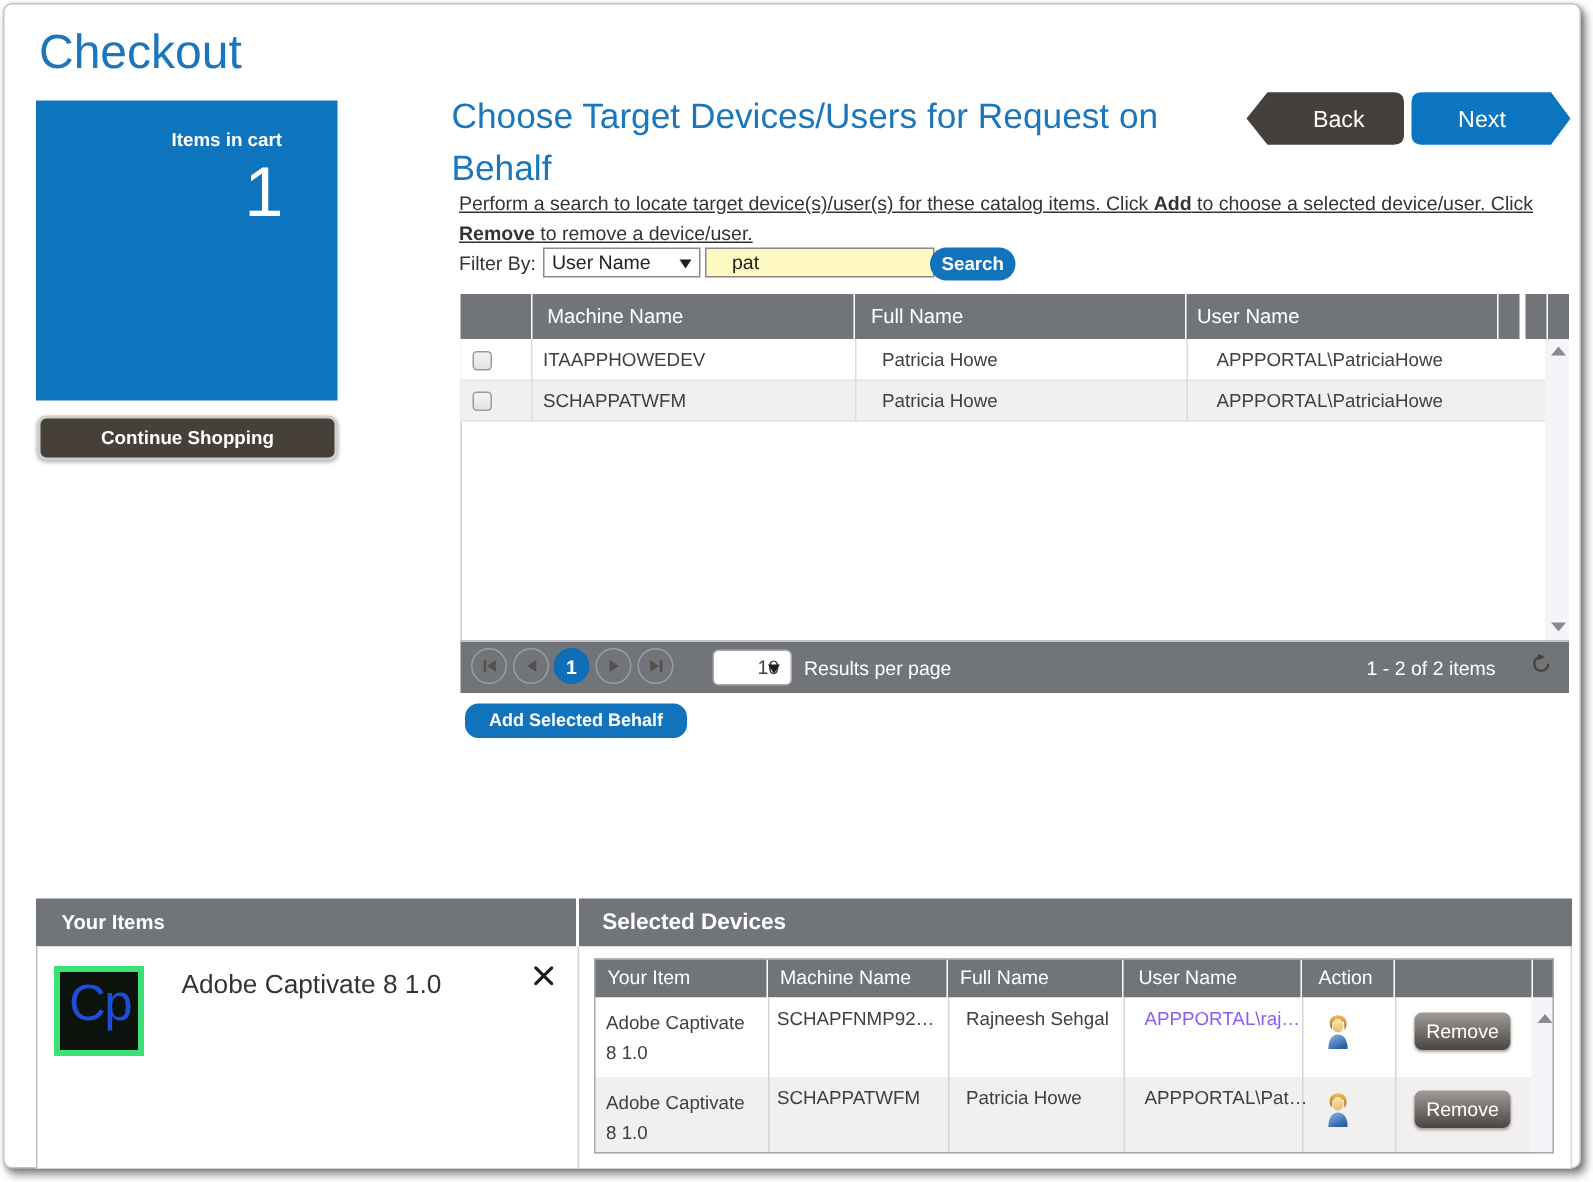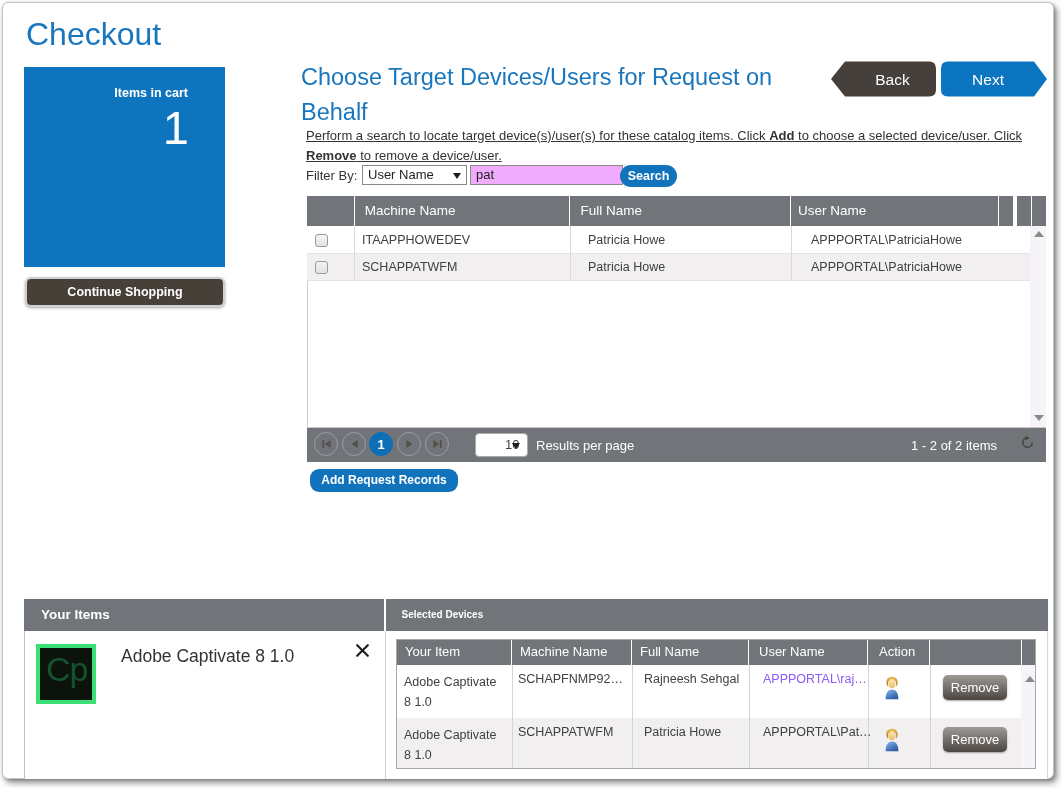--- a/index.html
+++ b/index.html
@@ -35,21 +35,21 @@
   </svg>
   <svg class="abs" style="left:937px; top:58px;" width="110" height="38" viewBox="0 0 110 38">
     <path d="M1,7.5 Q1,0.5 8,0.5 L94,0.5 L107,18 L94,35.5 L8,35.5 Q1,35.5 1,28.5 Z" fill="#0c75c2"></path>
     <text x="48" y="23.5" font-size="15.5" fill="#fff" text-anchor="middle" font-family="Liberation Sans">Next</text>
   </svg>
 
   <div class="abs" style="left:303px; top:123px; width:728px; font-size:13px; line-height:19.5px; color:#333;text-decoration:underline;">Perform a search to locate target device(s)/user(s) for these catalog items. Click <b>Add</b> to choose a selected device/user. Click <b>Remove</b> to remove a device/user.</div>
 
   <div class="abs" style="left:303px; top:165px; font-size:13px; color:#333;">Filter By:</div>
   <div class="abs" style="left:359px; top:162px; width:105px; height:20px; border:1px solid #8a8a8a; background:#fff; font-size:13px; color:#222; line-height:18px; padding-left:5px;">User Name<span style="position:absolute; right:5px; top:7px; width:0; height:0; border-left:4.5px solid transparent; border-right:4.5px solid transparent; border-top:6.5px solid #1d1d1d;"></span></div>
-  <div class="abs" style="left:467px; top:162px; width:153px; height:20px; border:1px solid #8a8a8a; background:#f0abfc; font-size:13px; color:#222; line-height:18px; padding-left:5px;">pat</div>
+  <div class="abs" style="left:467px; top:162px; width:153px; height:20px; border:1px solid #8a8a8a; background:#fef9c3; font-size:13px; color:#222; line-height:18px; padding-left:17px;">pat</div>
   <div class="abs btn-blue" style="left:617px; top:162px; width:57px; height:22px; line-height:22px; font-size:12.5px;">Search</div>
 
   <div id="grid" class="abs" style="left:304px; top:193px; width:739px; height:268px;">
 
     <div class="abs hdrgray" style="left:0; top:0; width:46.8px; height:30px;"></div>
     <div class="abs hdrgray" style="left:47.8px; top:0; width:213.8px; height:30px; font-size:13.5px; line-height:30px; padding-left:10px;">Machine Name</div>
     <div class="abs hdrgray" style="left:262.6px; top:0; width:220.4px; height:30px; font-size:13.5px; line-height:30px; padding-left:11px;">Full Name</div>
     <div class="abs hdrgray" style="left:484px; top:0; width:206.5px; height:30px; font-size:13.5px; line-height:30px; padding-left:7px;">User Name</div>
     <div class="abs hdrgray" style="left:691.5px; top:0; width:14.5px; height:30px;"></div>
     <div class="abs hdrgray" style="left:710px; top:0; width:13.5px; height:30px;"></div>
@@ -106,34 +106,34 @@
       </div>
     <div class="abs" style="left:168px; top:6px; width:53px; height:24px; background:#fff; border:1px solid #aaa; border-radius:4px; font-size:13px; color:#444; line-height:22px; padding-left:29px;">10<span style="position:absolute; right:7px; top:9px; width:0; height:0; border-left:4.5px solid transparent; border-right:4.5px solid transparent; border-top:6.5px solid #1d1d1d;"></span></div>
     <div class="abs" style="left:229px; top:11px; font-size:13px; color:#fff;">Results per page</div>
     <div class="abs" style="right:49px; top:11px; font-size:13px; color:#fff;">1 - 2 of 2 items</div>
     <svg class="abs" style="right:12px; top:9px;" width="13" height="13" viewBox="0 0 13 13">
         <path d="M11.2,6.5 A4.7,4.7 0 1 1 6.5,1.8" fill="none" stroke="#474136" stroke-width="1.5"></path>
         <path d="M4.3,0 L8.9,1.8 L4.6,4.4 Z" fill="#474136"></path>
       </svg>
   </div>
 
-  <div class="abs btn-blue" style="left:307px; top:466px; width:148px; height:23px; line-height:23px; border-radius:9px; font-size:12px;">Add Request Records</div>
+  <div class="abs btn-blue" style="left:307px; top:466px; width:148px; height:23px; line-height:23px; border-radius:9px; font-size:12px;">Add Selected Behalf</div>
 
 
   <div id="panel" class="abs" style="left:21px; top:596px; width:1024px; height:180px;">
 
     <div class="abs hdrgray" style="left:0; top:0; width:359.5px; height:32px; font-size:13.5px; font-weight:bold; line-height:32px; padding-left:17px;">Your Items</div>
-    <div class="abs hdrgray" style="left:361.5px; top:0; width:662.5px; height:32px; font-size:10px; font-weight:bold; line-height:32px; padding-left:16px;">Selected Devices</div>
+    <div class="abs hdrgray" style="left:361.5px; top:0; width:662.5px; height:32px; font-size:15px; font-weight:bold; line-height:32px; padding-left:16px;">Selected Devices</div>
 
     <div class="abs" style="left:0; top:32px; width:1024px; height:148px; background:#fff; border-left:1px solid #c0c0c0; border-right:1px solid #d8d8d8;"></div>
     <div class="abs" style="left:360.5px; top:32px; width:1px; height:148px; background:#d0d0d0;"></div>
 
     <div class="abs" style="left:12px; top:45px; width:60px; height:60px; background:#3ce077;">
       <div class="abs" style="left:4px; top:4px; width:52px; height:52px; background:#0b130c;"></div>
-      <div class="abs" style="left:10px; top:9px; width:40px; height:40px; color:#14532d; font-size:34px; line-height:32px; text-align:center; letter-spacing:-1px;">Cp</div>
+      <div class="abs" style="left:10px; top:9px; width:40px; height:40px; color:#1d4ed8; font-size:34px; line-height:32px; text-align:center; letter-spacing:-1px;">Cp</div>
     </div>
     <div class="abs" style="left:97px; top:47px; font-size:17.5px; color:#333;">Adobe Captivate 8 1.0</div>
     <svg class="abs" style="left:332px; top:45px;" width="13" height="13" viewBox="0 0 13 13">
         <path d="M1.2,1.2 L11.8,11.8 M11.8,1.2 L1.2,11.8" stroke="#1c1c1c" stroke-width="2.1" stroke-linecap="round"></path>
       </svg>
 
     <div id="igrid" class="abs" style="left:372px; top:40px; width:642px; height:132px;">
 
       <div class="abs hdrgray" style="left:0; top:0; width:115px; height:26px; font-size:13px; line-height:26px; padding-left:9px;">Your Item</div>
       <div class="abs hdrgray" style="left:116px; top:0; width:119px; height:26px; font-size:13px; line-height:26px; padding-left:8px;">Machine Name</div>

